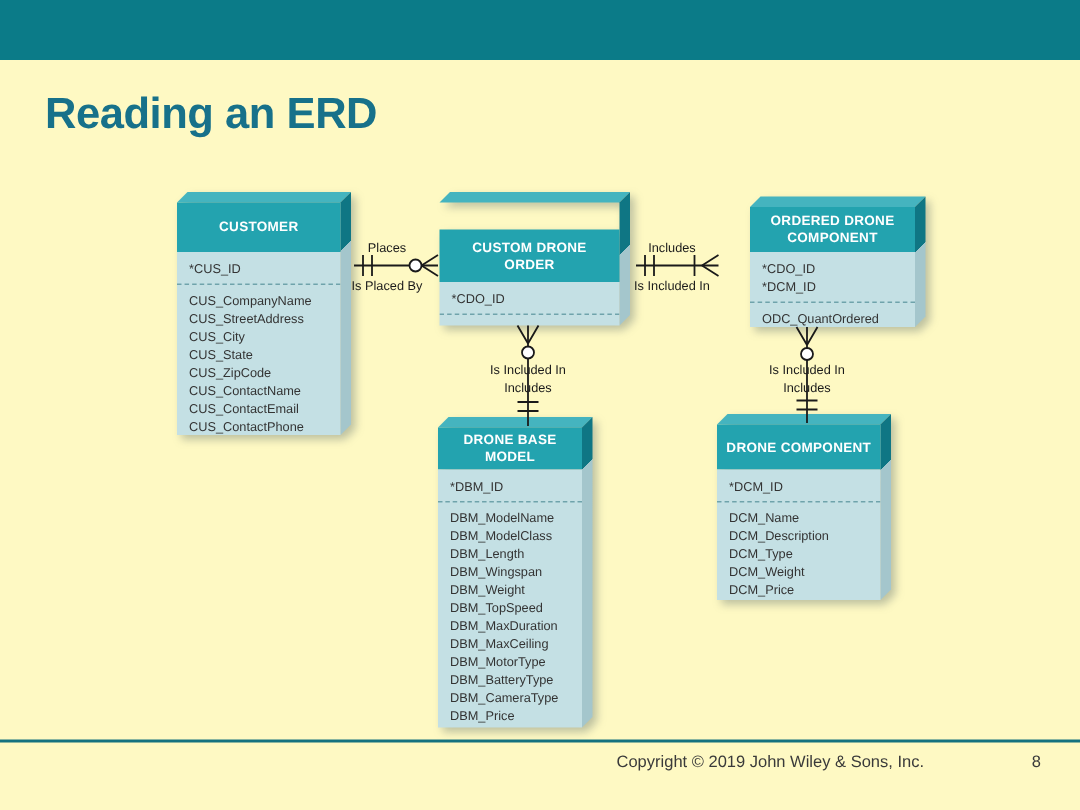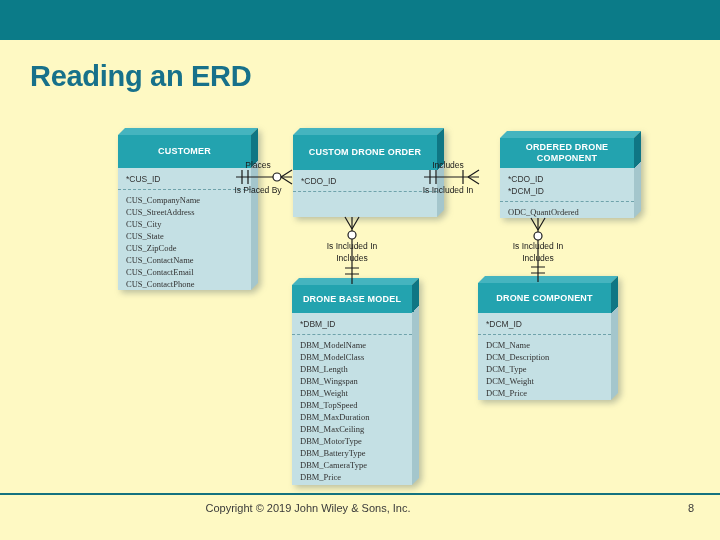--- a/index.html
+++ b/index.html
@@ -5,41 +5,41 @@
   html,body { margin:0; padding:0; background:#888; }
   .slide { position:relative; width:720px; height:540px; background:#fef9c3;
            font-family:"Liberation Sans", sans-serif; overflow:hidden; margin:0 auto; }
 
   .top-band { position:absolute; left:0; top:0; width:720px; height:40px; background:#0B7B88; }
 
   .slide-title { position:absolute; left:30px; top:60px; margin:0;
                  font-size:29px; font-weight:bold; color:#17718A; letter-spacing:-0.3px; }
 
   
-  .entity { position:absolute; filter:drop-shadow(3px 3px 3px rgba(70,90,95,0.35));padding-left:24px; }
+  .entity { position:absolute; filter:drop-shadow(3px 3px 3px rgba(70,90,95,0.35)); }
   .f-top  { position:absolute; top:-7px; left:0; width:100%; height:7px;
             background:#45B4BF; transform:skewX(-45deg); transform-origin:0 100%; }
   .f-right{ position:absolute; top:0; right:-7px; width:7px; height:100%;
             transform:skewY(-45deg); transform-origin:0 0; }
   .e-main { position:absolute; left:0; top:0; right:0; bottom:0; display:flex; flex-direction:column; }
   .e-header { background:#23A3AF; color:#fff; font-weight:bold; font-size:9px; line-height:1.2;
               display:flex; align-items:center; justify-content:center; text-align:center;
               letter-spacing:0.2px; flex:0 0 auto; padding:0 6px; }
   .e-body { flex:1 1 auto; background:#C4E0E4; color:#333; font-size:8.5px; overflow:hidden; }
   .e-pk   { padding:5px 4px 4px 8px; border-bottom:1px dashed #6FA3AB; }
-  .e-attrs{ padding:4px 4px 0 8px;font-family:Liberation Serif, serif; }
+  .e-attrs{ padding:4px 4px 0 8px; }
   .row    { line-height:12px; white-space:nowrap; }
 
   
   .connectors { position:absolute; left:0; top:0; width:720px; height:540px; pointer-events:none; }
   .rel-label { position:absolute; font-size:8.5px; color:#1A1A1A; text-align:center; line-height:10px; }
 
   
   .footer-line { position:absolute; left:0; top:493px; width:720px; height:2px; background:#14727F; }
-  .footer-copyright { position:absolute; left:0; top:502px; width:616px; text-align:center;
+  .footer-copyright { position:absolute; left:0; top:502px; width:616px; text-align:right;
                       font-size:11px; color:#3A3A3A; }
   .footer-page { position:absolute; top:502px; right:26px; font-size:11px; color:#3A3A3A; }
 </style>
 </head>
 <body>
 
 <div class="slide">
 
   <div class="top-band"></div>
 
@@ -67,21 +67,21 @@
             <div class="row">CUS_ContactPhone</div>
           </div>
         </div>
       </div>
     </div>
 
     <div class="entity" style="left:293px; top:135px; width:120px; height:82px;">
       <div class="f-top"></div>
       <div class="f-right" style="background:linear-gradient(180deg,#0F7684 0%,#0F7684 43%,#A4C6CC 43%,#A4C6CC 100%);"></div>
       <div class="e-main">
-        <div class="e-header" style="height:35px;">CUSTOM DRONE ORDER</div>
+        <div class="e-header" style="height:35px;margin-top:18px;">CUSTOM DRONE ORDER</div>
         <div class="e-body">
           <div class="e-pk">
             <div class="row">*CDO_ID</div>
           </div>
         </div>
       </div>
     </div>
 
     <div class="entity" style="left:500px; top:138px; width:110px; height:80px;">
       <div class="f-top"></div>

